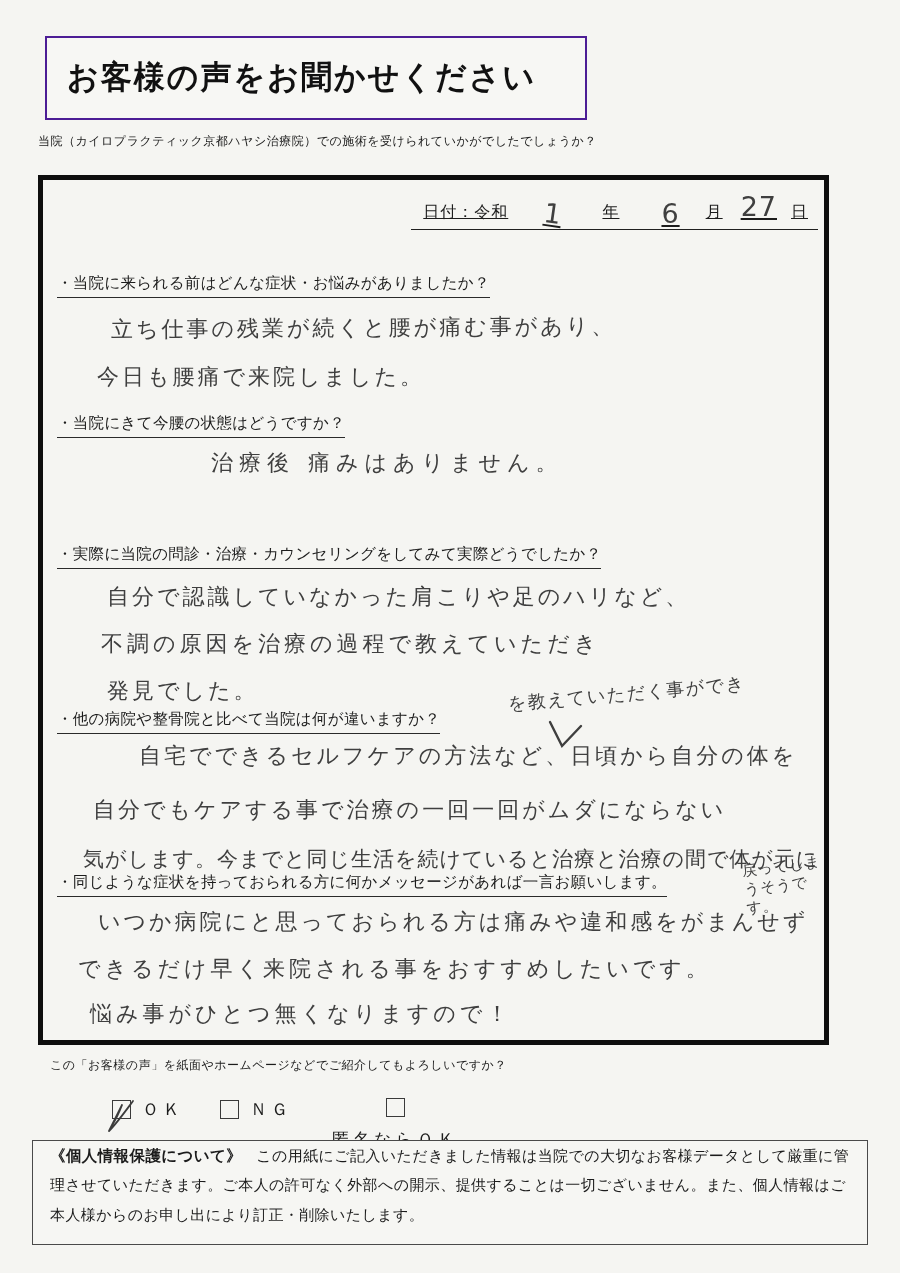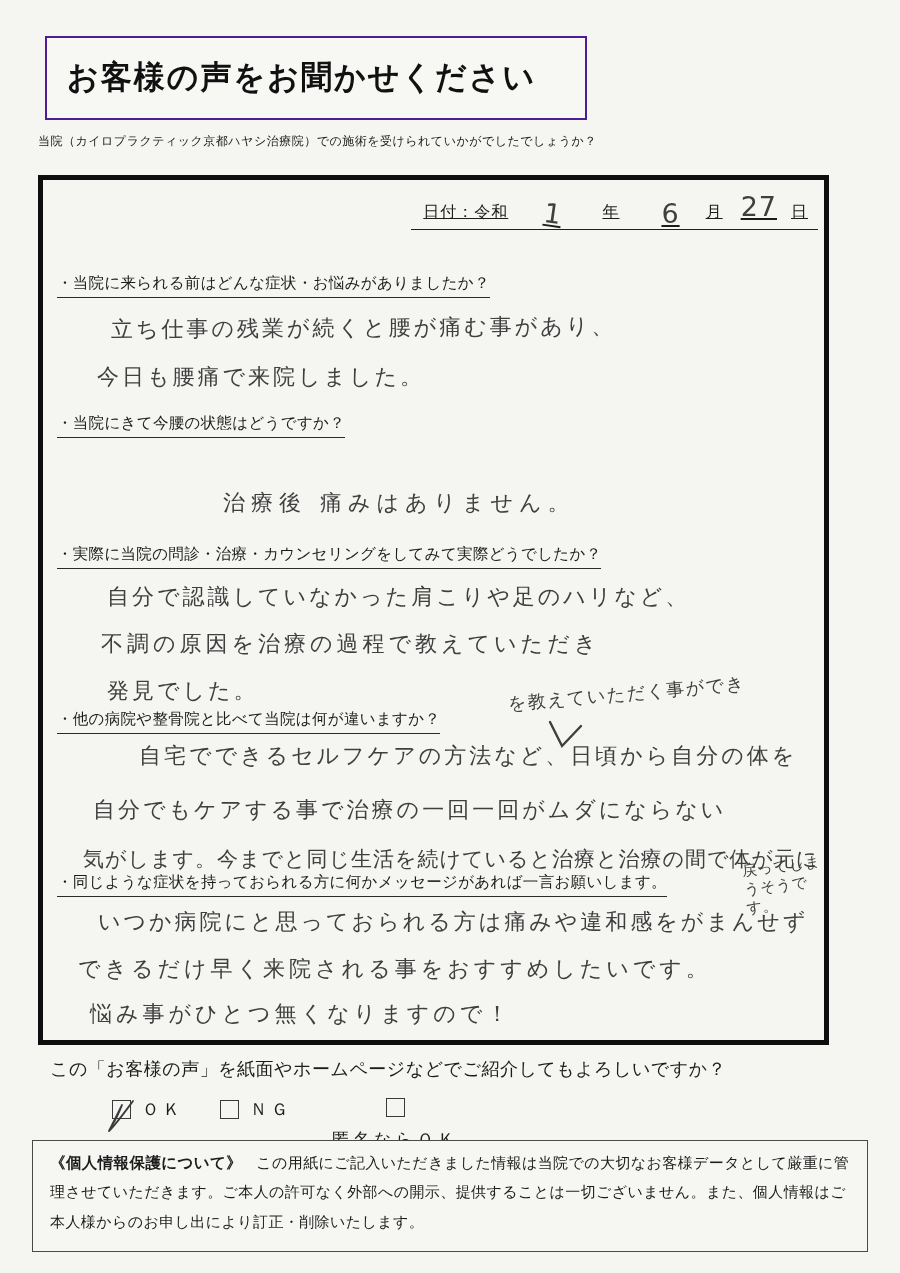--- a/index.html
+++ b/index.html
@@ -61,35 +61,35 @@
   }
   .ans{
     font-size:22px;letter-spacing:3px;
     white-space:nowrap;line-height:1;
   }
 
   .insertion-note{font-size:18px;letter-spacing:1.5px;transform:rotate(-5deg);transform-origin:left bottom;}
   .overflow-note{font-size:15px;letter-spacing:0.5px;transform:rotate(-7deg);transform-origin:left top;z-index:5;}
 
   
-  .consent-q{left:50px;top:1057px;font-size:18px;letter-spacing:.5px;}
+  .consent-q{left:50px;top:1057px;font-size:12px;letter-spacing:.5px;}
   .cb-row{top:1094px;left:0;width:900px;height:34px;}
   .cb-opt{position:absolute;display:flex;align-items:center;gap:11px;padding-left:24px;}
   .cb-box{
     width:17px;height:17px;border:1.6px solid #3a3a3a;
     background:transparent;position:relative;flex:none;
   }
   .cb-label{font-size:17px;letter-spacing:4px;white-space:nowrap;}
   .check-svg{position:absolute;left:-6px;top:-4px;overflow:visible;}
 
   
   .privacy-box{
     left:32px;top:1140px;width:800px;min-height:76px;
     border:1.5px solid #4a4a4a;
-    padding:7px 17px 14px 17px;
+    padding:0 17px 14px 17px;
     font-size:15px;line-height:1.95;letter-spacing:.4px;
     background:#f6f6f3;
   }
   .privacy-heading{font-weight:700;font-size:15.5px;margin-right:14px;}
 </style>
 </head>
 <body>
 
 <div class="abs title-box">
   <div class="title-text">お客様の声をお聞かせください</div>
@@ -107,21 +107,21 @@
     <span class="unit">月</span>
     <span class="hw date-num day">27</span>
     <span class="unit">日</span>
   </div>
 
   <div class="abs q" style="left:14px;top:93px;">・当院に来られる前はどんな症状・お悩みがありましたか？</div>
   <div class="abs ans hw" style="left:68px;top:137px;transform:rotate(-.4deg);">立ち仕事の残業が続くと腰が痛む事があり、</div>
   <div class="abs ans hw" style="left:54px;top:186px;">今日も腰痛で来院しました。</div>
 
   <div class="abs q" style="left:14px;top:233px;">・当院にきて今腰の状態はどうですか？</div>
-  <div class="abs ans hw" style="left:180px;top:272px;letter-spacing:6px;margin-top:40px;">治療後 痛みはありません。</div>
+  <div class="abs ans hw" style="left:168px;top:272px;letter-spacing:6px;">治療後 痛みはありません。</div>
 
   <div class="abs q" style="left:14px;top:364px;">・実際に当院の問診・治療・カウンセリングをしてみて実際どうでしたか？</div>
   <div class="abs ans hw" style="left:58px;top:453px;letter-spacing:4px;">不調の原因を治療の過程で教えていただき</div>
   <div class="abs ans hw" style="left:64px;top:406px;">自分で認識していなかった肩こりや足のハリなど、</div>
   <div class="abs ans hw" style="left:64px;top:500px;">発見でした。</div>
 
   <div class="abs insertion-note hw" style="left:466px;top:512px;">を教えていただく事ができ</div>
   <div class="abs q" style="left:14px;top:529px;">・他の病院や整骨院と比べて当院は何が違いますか？</div>
   <svg class="abs" style="left:505px;top:540px;overflow:visible;" width="34" height="28">
     <path d="M2 2 L14 26 L33 6" stroke="#3f3f3f" stroke-width="2.4" fill="none" stroke-linecap="round"></path>

